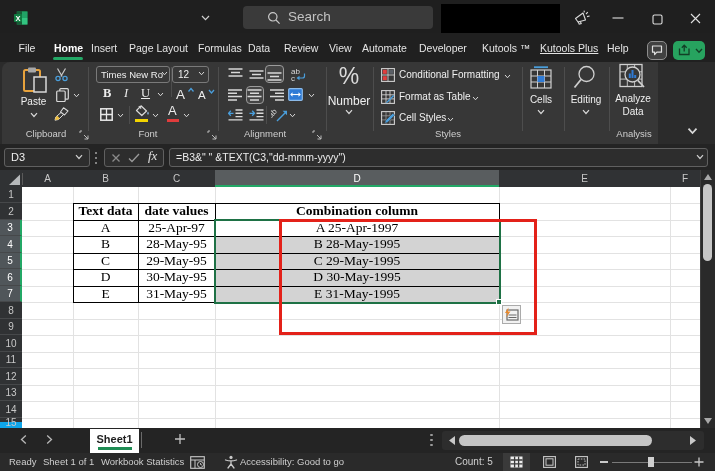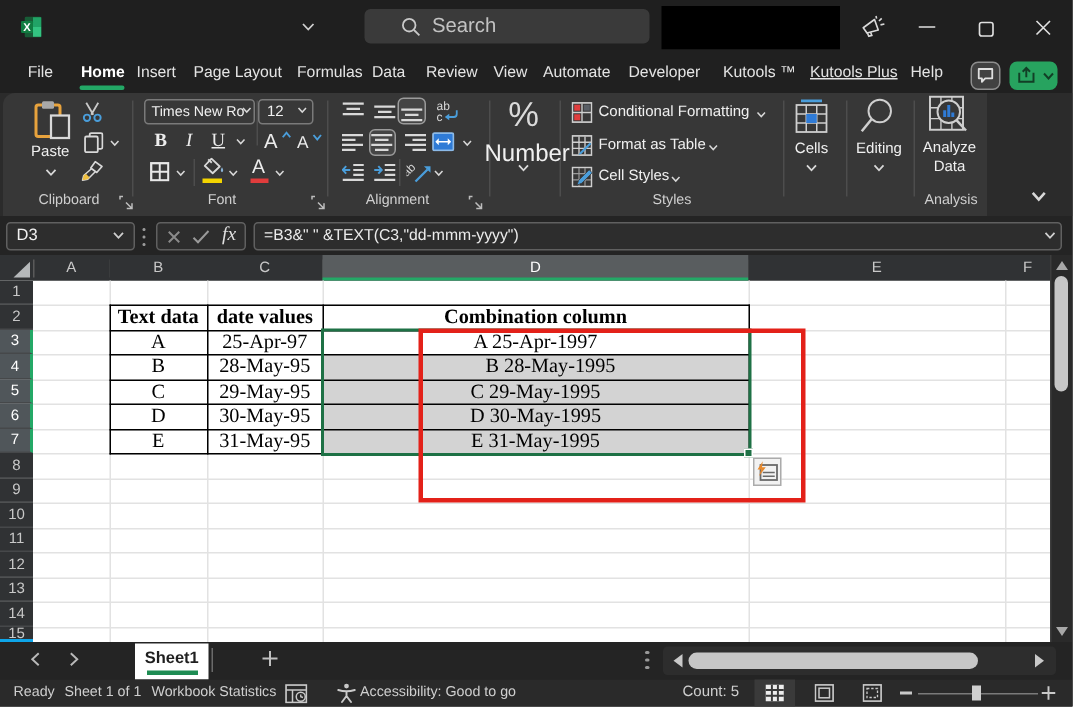--- a/index.html
+++ b/index.html
@@ -221,21 +221,21 @@
 <path d="M11.6 4.8 L16 4.8 L16 9.2 Z" fill="#4a9edb"></path>
 </svg>
 <svg class="abs" style="left:289px;top:112.5px;" width="7" height="5" viewBox="0 0 8 6">
       <path d="M1 1.2 L4 4.5 L7 1.2" stroke="#d8d8d8" stroke-width="1.2" fill="none"></path>
     </svg>
 <div class="glabel" style="left:230px;width:70px;">Alignment</div>
 <svg class="abs" style="left:312px;top:130px;" width="10" height="10" viewBox="0 0 10 10">
 <path d="M1 3 V1 H3 M9 9 L5 5 M5.5 9 H9 V5.5" stroke="#bdbdbd" stroke-width="1" fill="none"></path>
     </svg>
 <div class="abs" style="left:333px;top:63px;width:32px;height:27px;font-size:23px;font-weight:400;color:#dadada;text-align:center;line-height:27px;">%</div>
-<div class="abs" style="left:323px;top:94px;width:52px;height:12px;font-size:16px;color:#f0f0f0;text-align:center;">Number</div>
+<div class="abs" style="left:323px;top:94px;width:52px;height:12px;font-size:12px;color:#f0f0f0;text-align:center;">Number</div>
 <svg class="abs" style="left:345px;top:109px;" width="8" height="6" viewBox="0 0 8 6">
       <path d="M1 1.2 L4 4.5 L7 1.2" stroke="#d8d8d8" stroke-width="1.2" fill="none"></path>
     </svg>
 <svg class="abs" style="left:381px;top:68px;" width="14" height="14" viewBox="0 0 14 14">
 <rect x="0.6" y="0.6" width="12.8" height="12.8" stroke="#cfcfcf" stroke-width="1.1" fill="none"></rect>
 <path d="M7 1 V13 M1 7 H13" stroke="#cfcfcf" stroke-width="0.9"></path>
 <rect x="1.8" y="1.8" width="4" height="4" fill="#e03e3e"></rect>
 <rect x="8.2" y="1.8" width="4" height="4" fill="#5a5f66"></rect>
 <rect x="1.8" y="8.2" width="4" height="4" fill="#e03e3e"></rect>
 </svg>
@@ -340,21 +340,21 @@
 <div class="abs hdrtxt" style="left:0;top:253px;width:22px;height:16px;line-height:16px;background:#50565a;border-right:2px solid #23a866;color:#ffffff;border-bottom:1px solid #46484a;">5</div>
 <div class="abs hdrtxt" style="left:0;top:269px;width:22px;height:17px;line-height:17px;background:#50565a;border-right:2px solid #23a866;color:#ffffff;border-bottom:1px solid #46484a;">6</div>
 <div class="abs hdrtxt" style="left:0;top:286px;width:22px;height:16px;line-height:16px;background:#50565a;border-right:2px solid #23a866;color:#ffffff;border-bottom:1px solid #46484a;">7</div>
 <div class="abs hdrtxt" style="left:0;top:302px;width:22px;height:17px;line-height:17px;background:#303234;color:#c8c8c8;border-bottom:1px solid #46484a;">8</div>
 <div class="abs hdrtxt" style="left:0;top:319px;width:22px;height:16px;line-height:16px;background:#303234;color:#c8c8c8;border-bottom:1px solid #46484a;">9</div>
 <div class="abs hdrtxt" style="left:0;top:335px;width:22px;height:17px;line-height:17px;background:#303234;color:#c8c8c8;border-bottom:1px solid #46484a;">10</div>
 <div class="abs hdrtxt" style="left:0;top:352px;width:22px;height:16px;line-height:16px;background:#303234;color:#c8c8c8;border-bottom:1px solid #46484a;">11</div>
 <div class="abs hdrtxt" style="left:0;top:368px;width:22px;height:17px;line-height:17px;background:#303234;color:#c8c8c8;border-bottom:1px solid #46484a;">12</div>
 <div class="abs hdrtxt" style="left:0;top:385px;width:22px;height:16px;line-height:16px;background:#303234;color:#c8c8c8;border-bottom:1px solid #46484a;">13</div>
 <div class="abs hdrtxt" style="left:0;top:401px;width:22px;height:17px;line-height:17px;background:#303234;color:#c8c8c8;border-bottom:1px solid #46484a;">14</div>
-<div class="abs hdrtxt" style="left:0;top:418px;width:22px;height:10px;line-height:10px;background:#303234;color:#c8c8c8;border-bottom:2px solid #0ea5e9;">15</div>
+<div class="abs hdrtxt" style="left:0;top:418px;width:22px;height:10px;line-height:10px;background:#303234;color:#c8c8c8;border-bottom:6px solid #0ea5e9;">15</div>
 <div class="abs" style="left:73px;top:187px;width:1px;height:241px;background:#e2e2e2;"></div>
 <div class="abs" style="left:138px;top:187px;width:1px;height:241px;background:#e2e2e2;"></div>
 <div class="abs" style="left:215px;top:187px;width:1px;height:241px;background:#e2e2e2;"></div>
 <div class="abs" style="left:499px;top:187px;width:1px;height:241px;background:#e2e2e2;"></div>
 <div class="abs" style="left:670px;top:187px;width:1px;height:241px;background:#e2e2e2;"></div>
 <div class="abs" style="left:22px;top:203px;width:678px;height:1px;background:#e2e2e2;"></div>
 <div class="abs" style="left:22px;top:220px;width:678px;height:1px;background:#e2e2e2;"></div>
 <div class="abs" style="left:22px;top:236px;width:678px;height:1px;background:#e2e2e2;"></div>
 <div class="abs" style="left:22px;top:253px;width:678px;height:1px;background:#e2e2e2;"></div>
 <div class="abs" style="left:22px;top:269px;width:678px;height:1px;background:#e2e2e2;"></div>
@@ -369,21 +369,21 @@
 <div class="abs" style="left:22px;top:418px;width:678px;height:1px;background:#e2e2e2;"></div>
 <div class="abs" style="left:216px;top:236px;width:283px;height:66px;background:#d3d3d3;"></div>
 <div class="cell" style="left:73px;top:203px;width:65px;height:17px;line-height:16px;font-weight:bold;">Text data</div>
 <div class="cell" style="left:138px;top:203px;width:77px;height:17px;line-height:16px;font-weight:bold;">date values</div>
 <div class="cell" style="left:215px;top:203px;width:284px;height:17px;line-height:16px;font-weight:bold;">Combination column</div>
 <div class="cell" style="left:73px;top:220px;width:65px;height:16px;line-height:15px;">A</div>
 <div class="cell" style="left:138px;top:220px;width:77px;height:16px;line-height:15px;">25-Apr-97</div>
 <div class="cell" style="left:215px;top:220px;width:284px;height:16px;line-height:15px;">A 25-Apr-1997</div>
 <div class="cell" style="left:73px;top:236px;width:65px;height:17px;line-height:16px;">B</div>
 <div class="cell" style="left:138px;top:236px;width:77px;height:17px;line-height:16px;">28-May-95</div>
-<div class="cell" style="left:225px;top:236px;width:284px;height:17px;line-height:16px;">B 28-May-1995</div>
+<div class="cell" style="left:215px;top:236px;width:284px;height:17px;line-height:16px;">B 28-May-1995</div>
 <div class="cell" style="left:73px;top:253px;width:65px;height:16px;line-height:15px;">C</div>
 <div class="cell" style="left:138px;top:253px;width:77px;height:16px;line-height:15px;">29-May-95</div>
 <div class="cell" style="left:215px;top:253px;width:284px;height:16px;line-height:15px;">C 29-May-1995</div>
 <div class="cell" style="left:73px;top:269px;width:65px;height:17px;line-height:16px;">D</div>
 <div class="cell" style="left:138px;top:269px;width:77px;height:17px;line-height:16px;">30-May-95</div>
 <div class="cell" style="left:215px;top:269px;width:284px;height:17px;line-height:16px;">D 30-May-1995</div>
 <div class="cell" style="left:73px;top:286px;width:65px;height:16px;line-height:15px;">E</div>
 <div class="cell" style="left:138px;top:286px;width:77px;height:16px;line-height:15px;">31-May-95</div>
 <div class="cell" style="left:215px;top:286px;width:284px;height:16px;line-height:15px;">E 31-May-1995</div>
 <div class="abs" style="left:73px;top:203px;width:427px;height:1px;background:#000;"></div>

